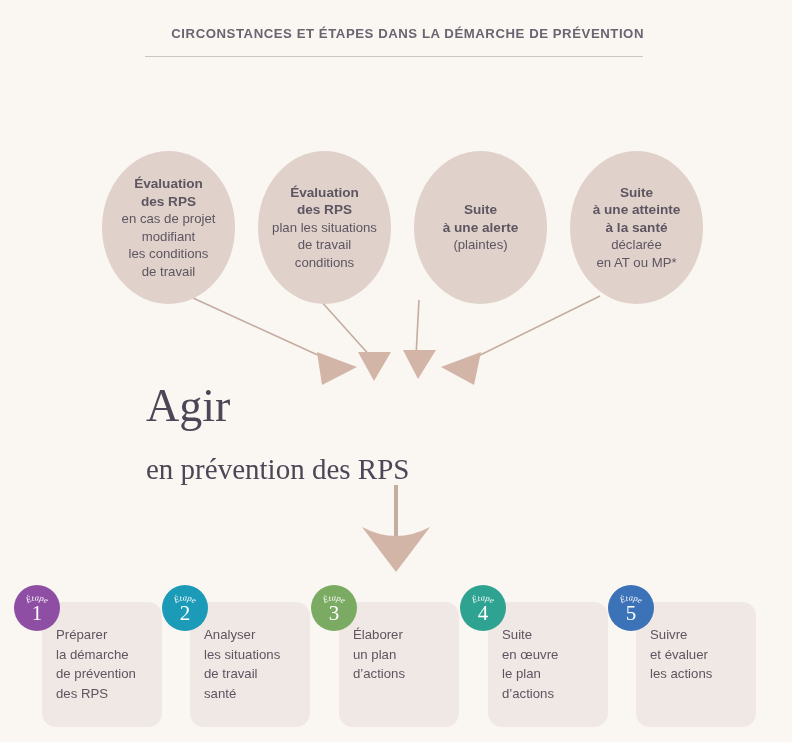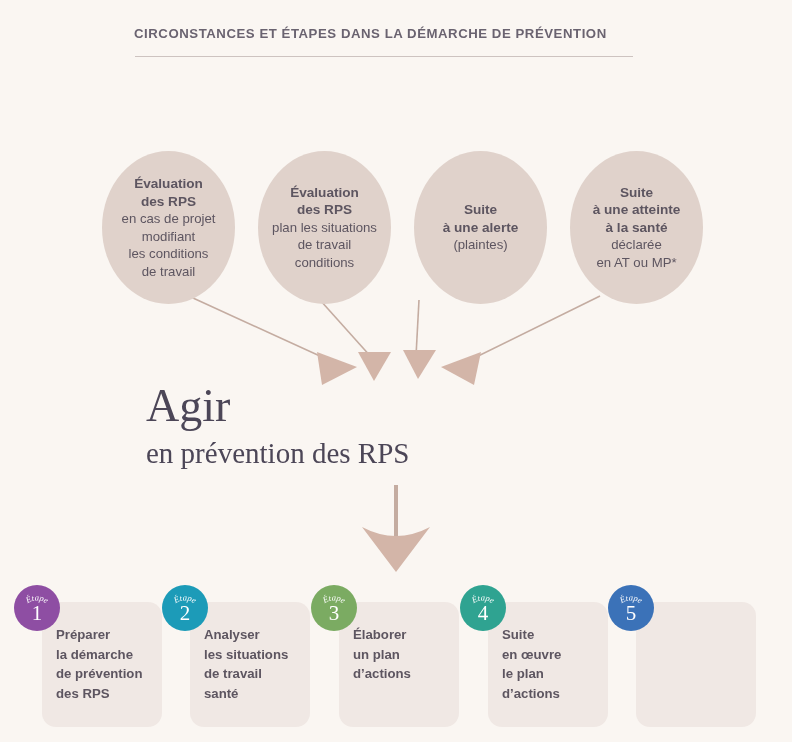--- a/index.html
+++ b/index.html
@@ -17,24 +17,24 @@
   .stage {
     position: absolute;
     left: 0; top: 0;
     width: 792px;
     height: 742px;
   }
 
   
   .title-block {
     position: absolute;
-    left: 134px;
+    left: 144px;
     top: 22px;
     width: 500px;
-    text-align: left;
+    text-align: right;
   }
   .title-line {
     font-size: 13.2px;
     font-weight: bold;
     letter-spacing: 0.55px;
     color: #6a6370;
     line-height: 23px;
     text-transform: uppercase;
   }
   .title-rule {
@@ -95,21 +95,21 @@
     line-height: 52px;
     font-weight: normal;
     color: #4c4657;
   }
   .center-sub {
     font-family: "Liberation Serif", serif;
     font-size: 29px;
     line-height: 38px;
     font-weight: normal;
     color: #4c4657;
-    margin-top: 2px;
+    margin-top: 18px;
   }
 
   
   .steps {
     position: absolute;
     left: 0;
     top: 585px;
     width: 792px;
     height: 145px;
   }
@@ -129,21 +129,21 @@
     border-radius: 14px;
     box-sizing: border-box;
   }
   .step-label {
     position: absolute;
     left: 42px;
     top: 40px;
     width: 105px;
     font-size: 13.2px;
     line-height: 19.5px;
-    font-weight: bold;
+    font-weight: normal;
     color: #5d5560;
   }
   .badge {
     position: absolute;
     left: 0;
     top: 0;
     width: 46px;
     height: 46px;
     border-radius: 50%;
     color: #ffffff;
@@ -339,17 +339,22 @@
         <svg class="badge-arc" viewBox="0 0 46 46" xmlns="http://www.w3.org/2000/svg">
           <defs>
               <path id="arc5" d="M 8,26 A 16,16 0 0 1 38,26" fill="none"></path>
             </defs>
           <text font-family="Liberation Serif, serif" font-size="8.5" fill="#ffffff" font-style="italic">
             <textPath href="#arc5" startOffset="50%" text-anchor="middle">Étape</textPath>
           </text>
         </svg>
         <div class="badge-num">5</div>
       </div>
+      <div class="step-label">
+        <span>Suivre</span><br>
+        <span>et évaluer</span><br>
+        <span>les actions</span>
+      </div>
     </div>
 
   </div>
 
 </div>
 
 </body></html>

